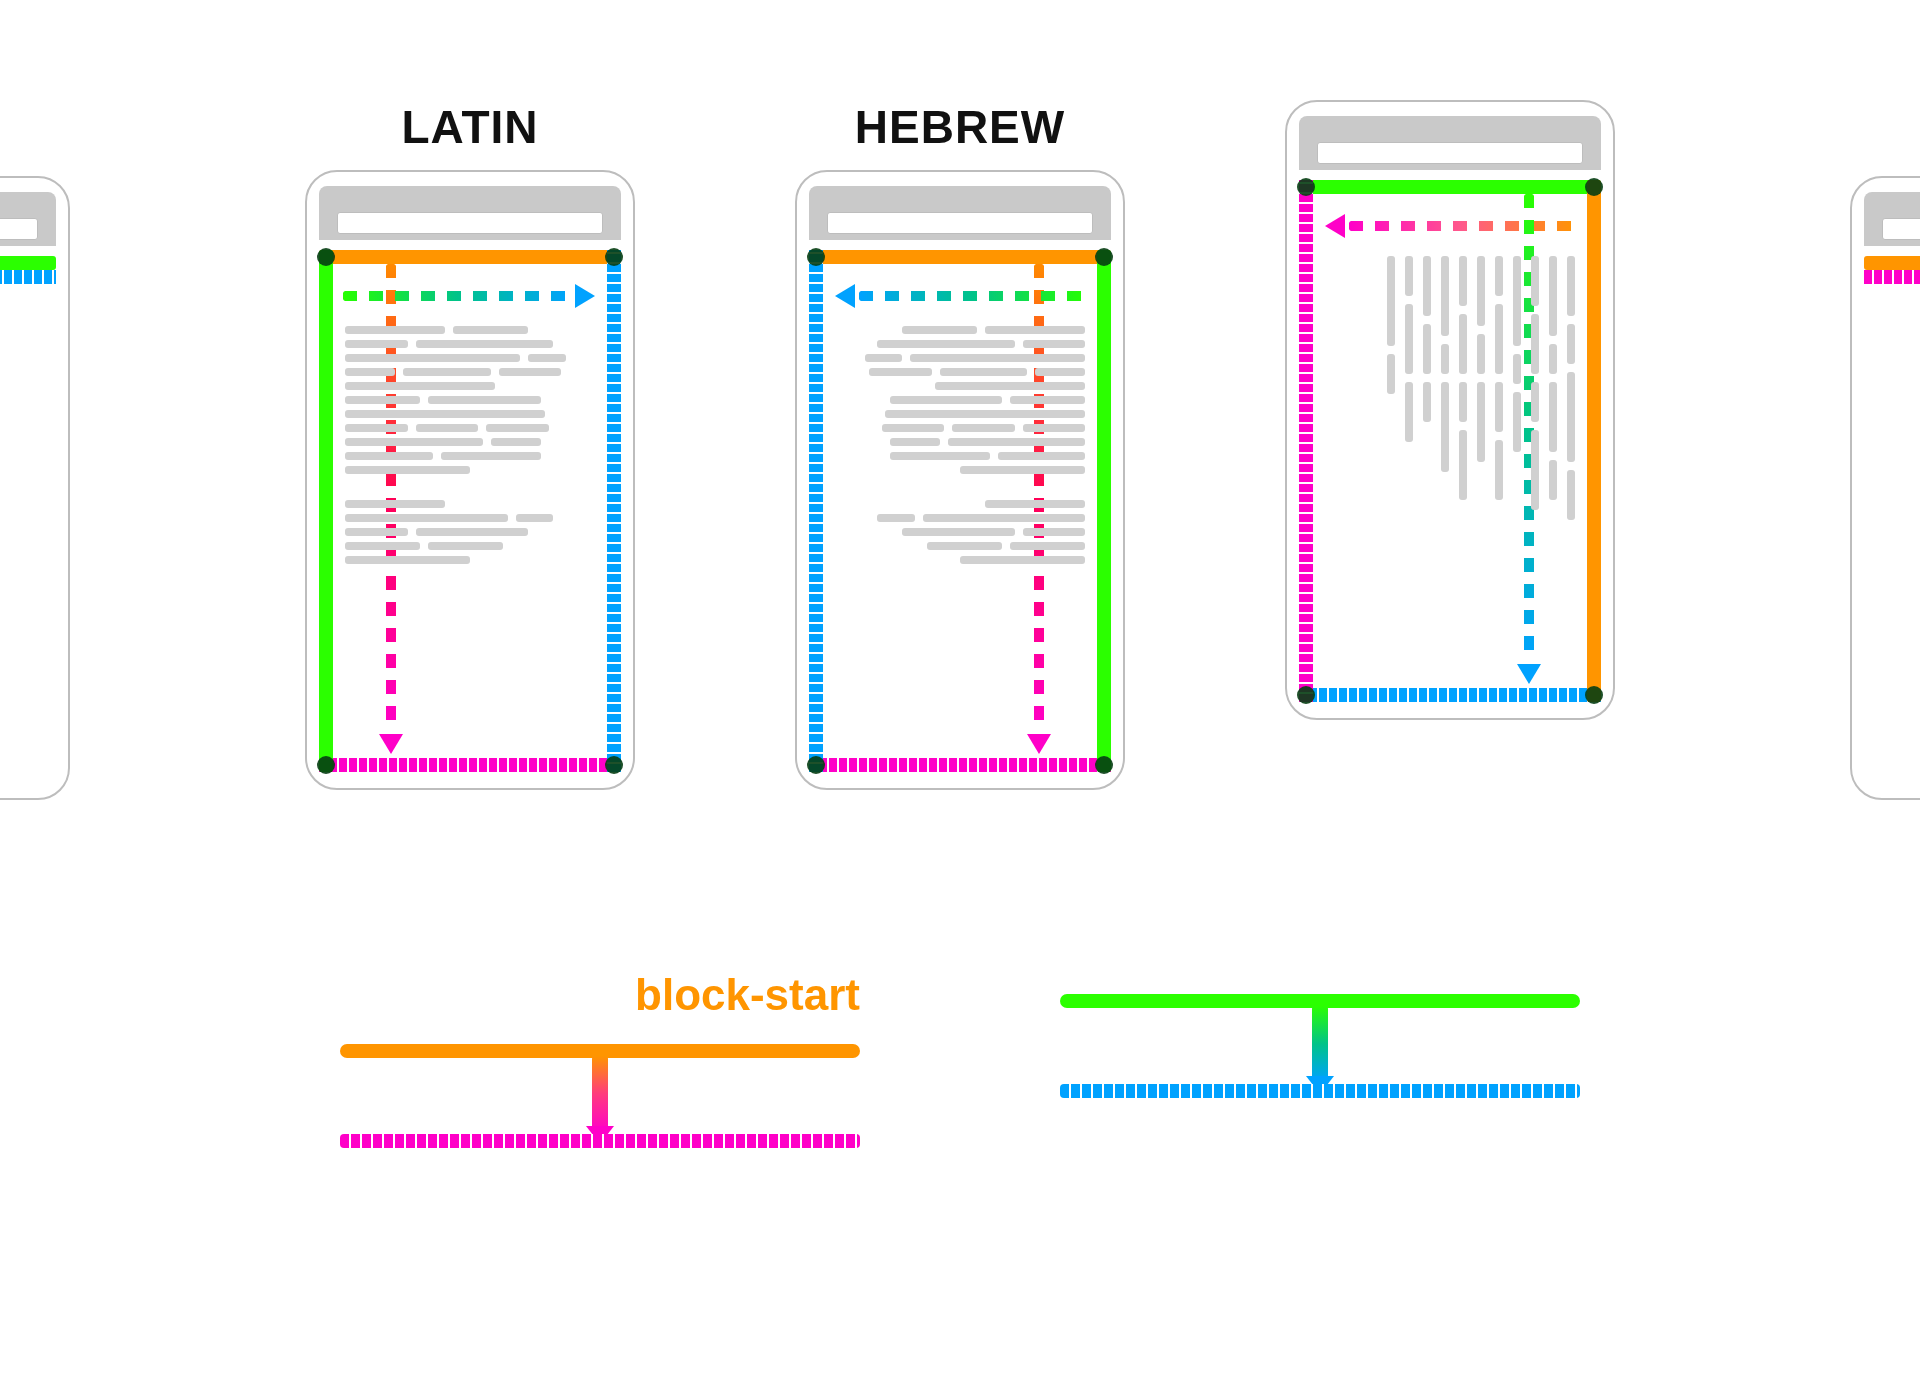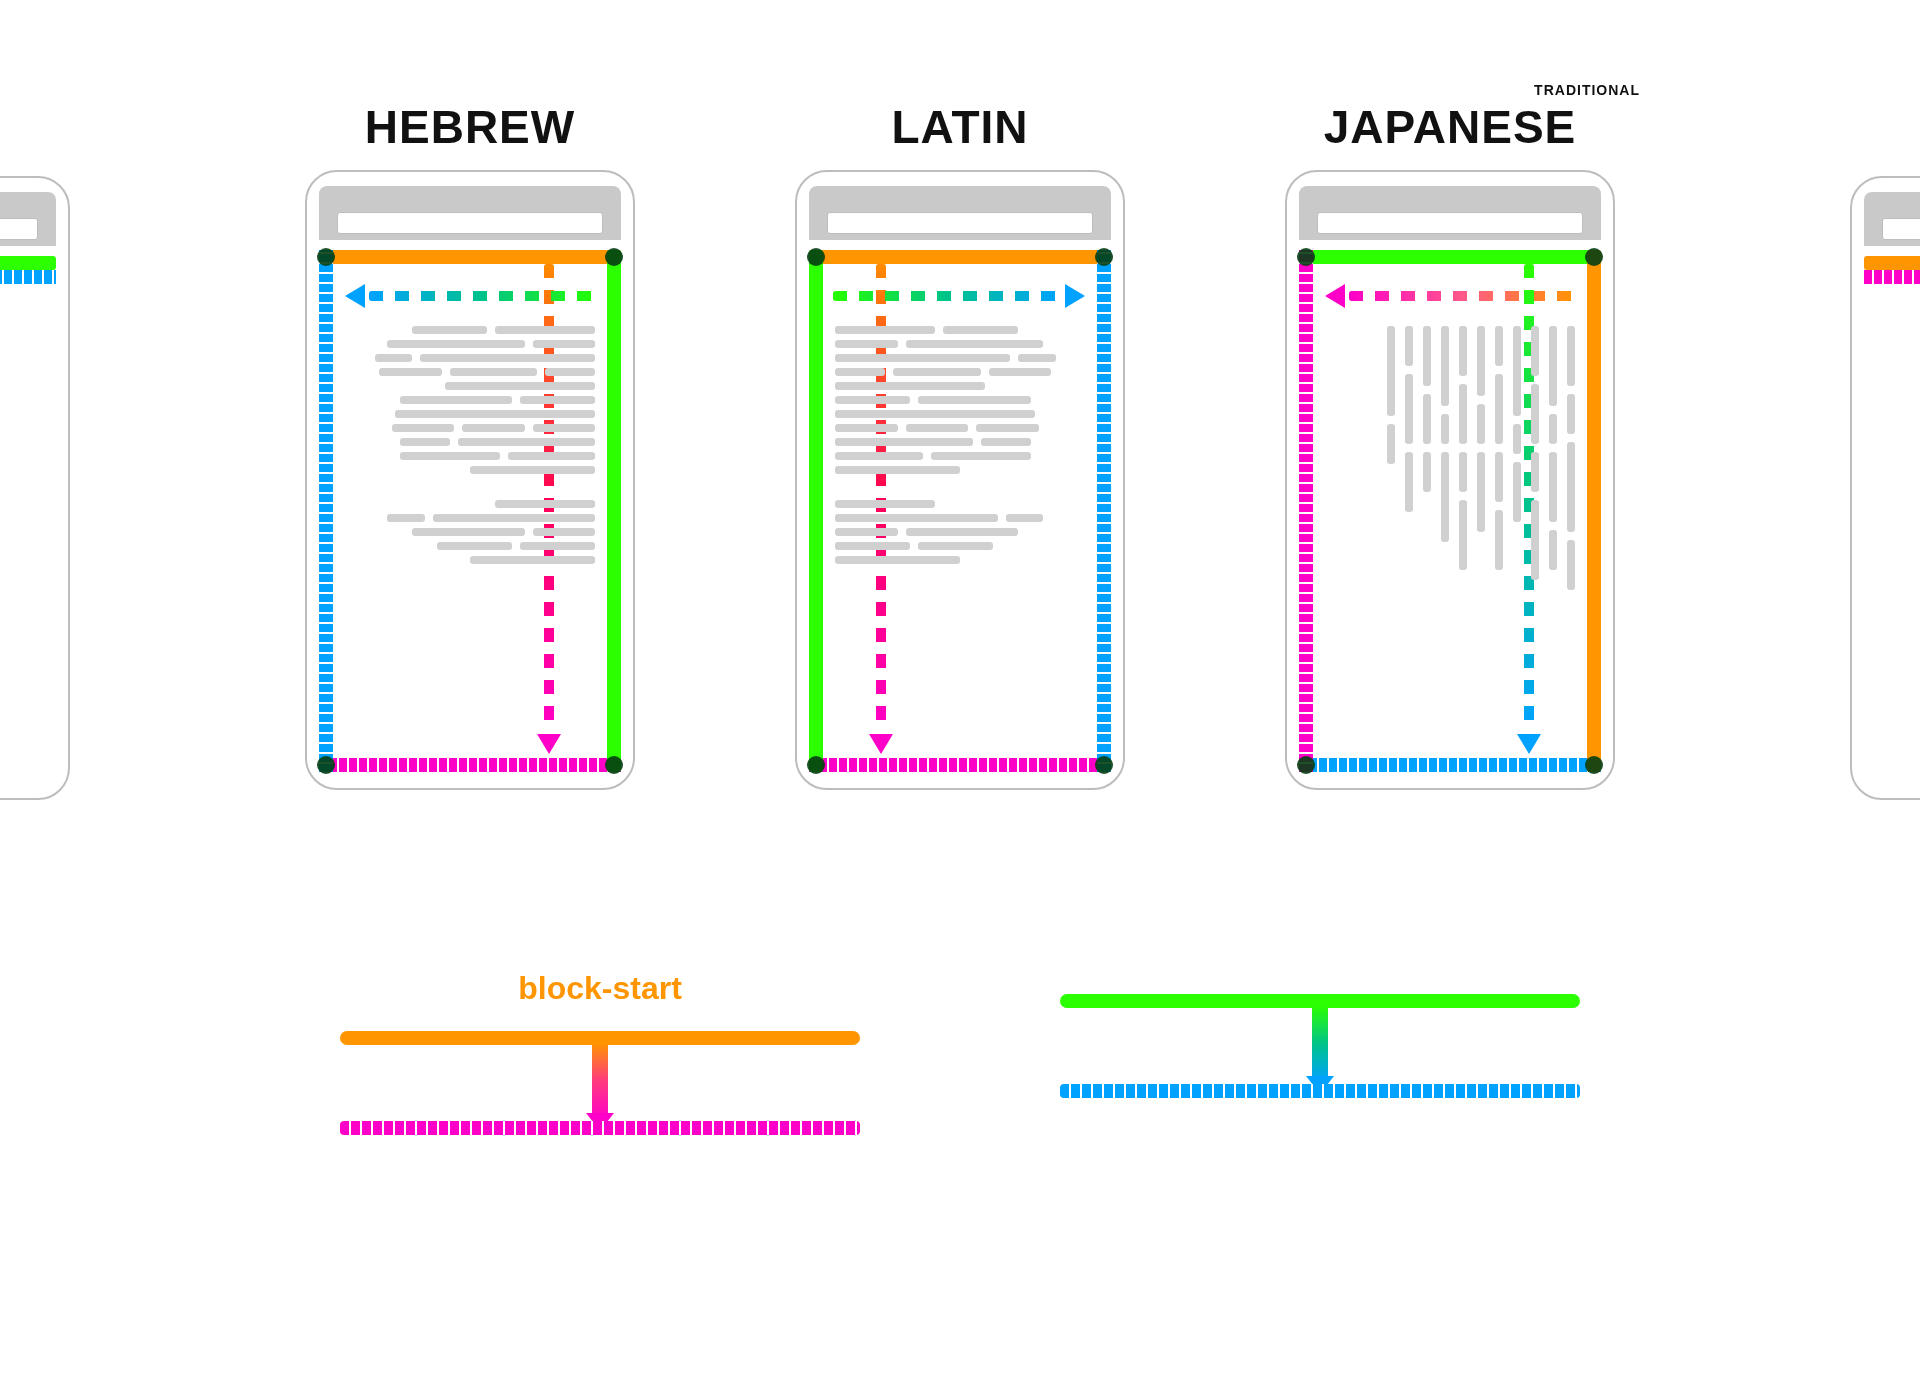--- a/index.html
+++ b/index.html
@@ -194,21 +194,21 @@
   .legend {
     position: absolute;
     left: 0;
     right: 0;
     top: 970px;
     display: flex;
     justify-content: center;
     gap: 200px;
   }
   .legend-item { width: 520px; text-align: center; }
-  .legend-item .lbl { font-weight: 800; font-size: 32px; }
+  .legend-item .lbl { font-weight: 800; font-size: 44px; text-align: right; }
   .lbl.orange { color: #ff9500; }
   .lbl.magenta { color: #ff00c8; }
   .lbl.green { color: #2bff00; filter: brightness(.85); }
   .lbl.blue { color: #00a2ff; }
   .legend-bar {
     position: relative;
     height: 140px;
     margin-top: 6px;
   }
   .legend-bar .bar {
@@ -269,20 +269,118 @@
       <div class="edge solid-v" style="top:0;bottom:0;left:0;background:#2bff00"></div>
       <div class="edge zig-h zig-magenta" style="bottom:0;left:0;right:0"></div>
       <div class="edge zig-v zig-blue" style="top:0;bottom:0;right:0"></div>
     </div>
   </div>
 
   <div class="devices-row">
 
     <div class="device-col">
       <div class="device-title-wrap">
+        <span class="device-title">LATIN</span>
+      </div>
+      <div class="phone">
+        <div class="phone-top">
+          <div class="addr"></div>
+        </div>
+        <div class="content" style="position:relative">
+
+          <div class="edge solid-h" style="top:0;left:0;right:0;background:#ff9500"></div>
+          <div class="edge zig-h zig-magenta" style="bottom:0;left:0;right:0"></div>
+          <div class="edge solid-v" style="top:0;bottom:0;left:0;background:#2bff00"></div>
+          <div class="edge zig-v zig-blue" style="top:0;bottom:0;right:0"></div>
+
+          <div class="corner-dot" style="top:-2px;left:-2px"></div>
+          <div class="corner-dot" style="top:-2px;right:-2px"></div>
+          <div class="corner-dot" style="bottom:-2px;left:-2px"></div>
+          <div class="corner-dot" style="bottom:-2px;right:-2px"></div>
+
+          <div class="arrow" style="left:60px;top:14px;bottom:14px;width:24px">
+            <div class="shaft-dash-v" style="top:0;bottom:26px;"></div>
+            <div class="head down" style="left:50%;transform:translateX(-50%);bottom:4px;border-top:20px solid #ff00c8"></div>
+          </div>
+
+          <div class="arrow" style="top:34px;left:24px;right:24px;height:24px">
+            <div class="shaft-dash-h grad-green-blue" style="left:0;right:26px;"></div>
+            <div class="head right" style="right:2px;top:50%;transform:translateY(-50%);border-left:20px solid #00a2ff"></div>
+          </div>
+
+          <div class="para" style="top:76px">
+            <div class="row">
+                <div class="seg" style="width:40%"></div>
+                <div class="seg" style="width:30%"></div>
+              </div>
+            <div class="row">
+                <div class="seg" style="width:25%"></div>
+                <div class="seg" style="width:55%"></div>
+              </div>
+            <div class="row">
+                <div class="seg" style="width:70%"></div>
+                <div class="seg" style="width:15%"></div>
+              </div>
+            <div class="row">
+                <div class="seg" style="width:20%"></div>
+                <div class="seg" style="width:35%"></div>
+                <div class="seg" style="width:25%"></div>
+              </div>
+            <div class="row">
+                <div class="seg" style="width:60%"></div>
+              </div>
+            <div class="row">
+                <div class="seg" style="width:30%"></div>
+                <div class="seg" style="width:45%"></div>
+              </div>
+            <div class="row">
+                <div class="seg" style="width:80%"></div>
+              </div>
+            <div class="row">
+                <div class="seg" style="width:25%"></div>
+                <div class="seg" style="width:25%"></div>
+                <div class="seg" style="width:25%"></div>
+              </div>
+            <div class="row">
+                <div class="seg" style="width:55%"></div>
+                <div class="seg" style="width:20%"></div>
+              </div>
+            <div class="row">
+                <div class="seg" style="width:35%"></div>
+                <div class="seg" style="width:40%"></div>
+              </div>
+            <div class="row">
+                <div class="seg" style="width:50%"></div>
+              </div>
+            <div style="height:14px"></div>
+            <div class="row">
+                <div class="seg" style="width:40%"></div>
+              </div>
+            <div class="row">
+                <div class="seg" style="width:65%"></div>
+                <div class="seg" style="width:15%"></div>
+              </div>
+            <div class="row">
+                <div class="seg" style="width:25%"></div>
+                <div class="seg" style="width:45%"></div>
+              </div>
+            <div class="row">
+                <div class="seg" style="width:30%"></div>
+                <div class="seg" style="width:30%"></div>
+              </div>
+            <div class="row">
+                <div class="seg" style="width:50%"></div>
+              </div>
+          </div>
+        </div>
+      </div>
+    </div>
+
+    <div class="device-col">
+      <div class="device-title-wrap">
         <span class="device-title">HEBREW</span>
       </div>
       <div class="phone">
         <div class="phone-top">
           <div class="addr"></div>
         </div>
         <div class="content" style="position:relative">
 
           <div class="edge solid-h" style="top:0;left:0;right:0;background:#ff9500"></div>
           <div class="edge zig-h zig-magenta" style="bottom:0;left:0;right:0"></div>
@@ -365,122 +463,20 @@
               </div>
             <div class="row">
                 <div class="seg" style="width:50%"></div>
               </div>
           </div>
         </div>
       </div>
     </div>
 
     <div class="device-col">
-      <div class="device-title-wrap">
-        <span class="device-title">LATIN</span>
-      </div>
-      <div class="phone">
-        <div class="phone-top">
-          <div class="addr"></div>
-        </div>
-        <div class="content" style="position:relative">
-
-          <div class="edge solid-h" style="top:0;left:0;right:0;background:#ff9500"></div>
-          <div class="edge zig-h zig-magenta" style="bottom:0;left:0;right:0"></div>
-          <div class="edge solid-v" style="top:0;bottom:0;left:0;background:#2bff00"></div>
-          <div class="edge zig-v zig-blue" style="top:0;bottom:0;right:0"></div>
-
-          <div class="corner-dot" style="top:-2px;left:-2px"></div>
-          <div class="corner-dot" style="top:-2px;right:-2px"></div>
-          <div class="corner-dot" style="bottom:-2px;left:-2px"></div>
-          <div class="corner-dot" style="bottom:-2px;right:-2px"></div>
-
-          <div class="arrow" style="left:60px;top:14px;bottom:14px;width:24px">
-            <div class="shaft-dash-v" style="top:0;bottom:26px;"></div>
-            <div class="head down" style="left:50%;transform:translateX(-50%);bottom:4px;border-top:20px solid #ff00c8"></div>
-          </div>
-
-          <div class="arrow" style="top:34px;left:24px;right:24px;height:24px">
-            <div class="shaft-dash-h grad-green-blue" style="left:0;right:26px;"></div>
-            <div class="head right" style="right:2px;top:50%;transform:translateY(-50%);border-left:20px solid #00a2ff"></div>
-          </div>
-
-          <div class="para" style="top:76px">
-            <div class="row">
-                <div class="seg" style="width:40%"></div>
-                <div class="seg" style="width:30%"></div>
-              </div>
-            <div class="row">
-                <div class="seg" style="width:25%"></div>
-                <div class="seg" style="width:55%"></div>
-              </div>
-            <div class="row">
-                <div class="seg" style="width:70%"></div>
-                <div class="seg" style="width:15%"></div>
-              </div>
-            <div class="row">
-                <div class="seg" style="width:20%"></div>
-                <div class="seg" style="width:35%"></div>
-                <div class="seg" style="width:25%"></div>
-              </div>
-            <div class="row">
-                <div class="seg" style="width:60%"></div>
-              </div>
-            <div class="row">
-                <div class="seg" style="width:30%"></div>
-                <div class="seg" style="width:45%"></div>
-              </div>
-            <div class="row">
-                <div class="seg" style="width:80%"></div>
-              </div>
-            <div class="row">
-                <div class="seg" style="width:25%"></div>
-                <div class="seg" style="width:25%"></div>
-                <div class="seg" style="width:25%"></div>
-              </div>
-            <div class="row">
-                <div class="seg" style="width:55%"></div>
-                <div class="seg" style="width:20%"></div>
-              </div>
-            <div class="row">
-                <div class="seg" style="width:35%"></div>
-                <div class="seg" style="width:40%"></div>
-              </div>
-            <div class="row">
-                <div class="seg" style="width:50%"></div>
-              </div>
-            <div style="height:14px"></div>
-            <div class="row">
-                <div class="seg" style="width:40%"></div>
-              </div>
-            <div class="row">
-                <div class="seg" style="width:65%"></div>
-                <div class="seg" style="width:15%"></div>
-              </div>
-            <div class="row">
-                <div class="seg" style="width:25%"></div>
-                <div class="seg" style="width:45%"></div>
-              </div>
-            <div class="row">
-                <div class="seg" style="width:30%"></div>
-                <div class="seg" style="width:30%"></div>
-              </div>
-            <div class="row">
-                <div class="seg" style="width:50%"></div>
-              </div>
-          </div>
-        </div>
-      </div>
-    </div>
-
-    <div class="device-col">
-      <div class="device-title-wrap">
-        <span class="device-sup">TRADITIONAL</span>
-        <span class="device-title">JAPANESE</span>
-      </div>
       <div class="phone">
         <div class="phone-top">
           <div class="addr"></div>
         </div>
         <div class="content" style="position:relative">
 
           <div class="edge solid-h" style="top:0;left:0;right:0;background:#2bff00"></div>
           <div class="edge zig-h zig-blue" style="bottom:0;left:0;right:0"></div>
           <div class="edge solid-v" style="top:0;bottom:0;right:0;background:#ff9500"></div>
           <div class="edge zig-v zig-magenta" style="top:0;bottom:0;left:0"></div>

